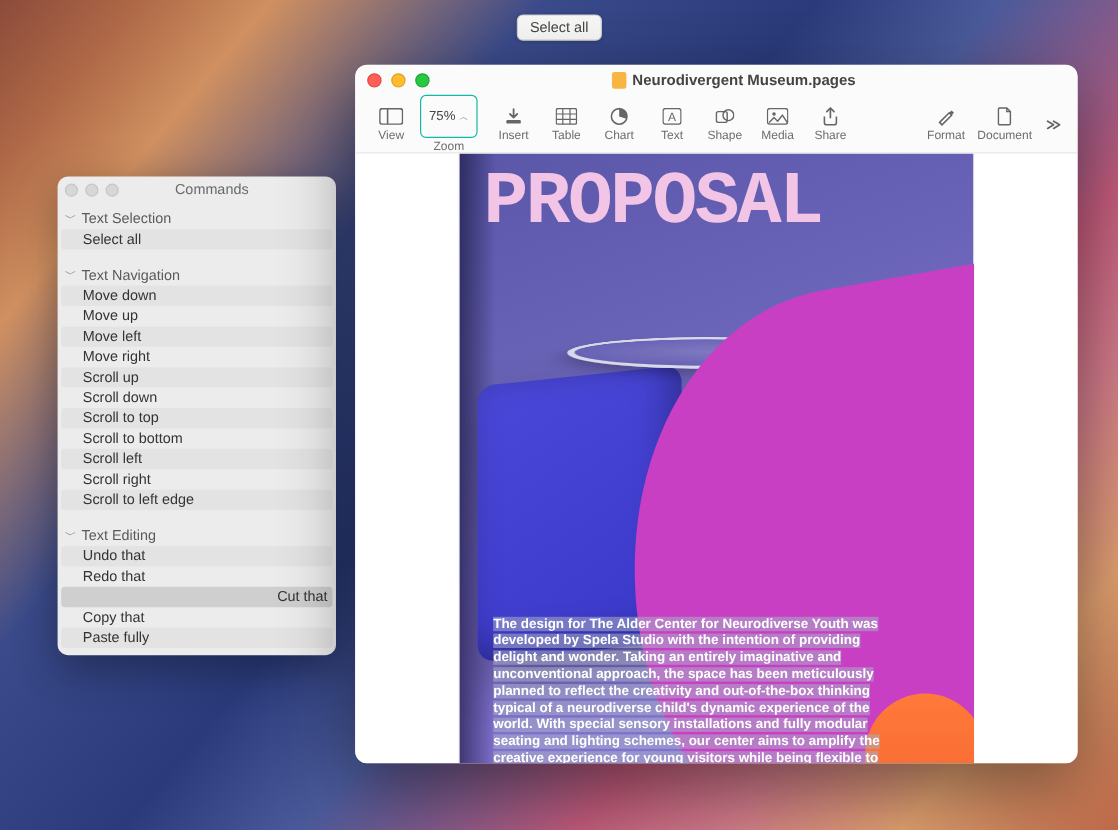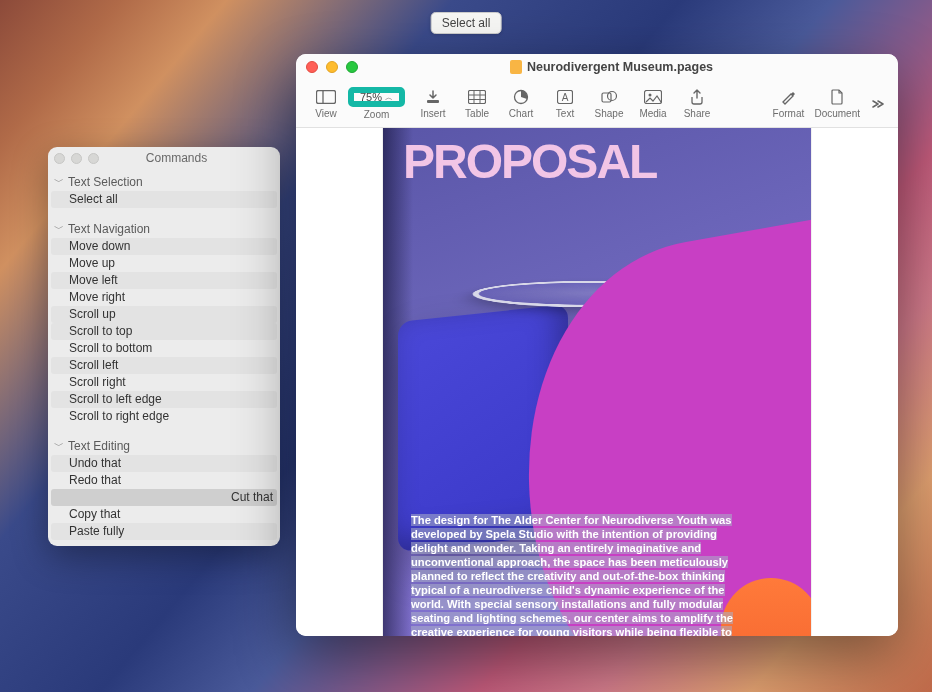--- a/index.html
+++ b/index.html
@@ -74,21 +74,21 @@
     display:flex; align-items:center; padding:0 8px; gap:0;
   }
   .tbtn {
     display:flex; flex-direction:column; align-items:center; justify-content:center;
     min-width:44px; height:44px; color:#555; font-size:10px; gap:2px;
     border-radius:5px; padding:0 4px;
   }
   .tbtn .ic { height:18px; display:flex; align-items:center; justify-content:center; color:#555;}
   .tbtn .lbl { color:#6d6d6d; font-size:10px;}
   .toolbar .spacer{flex:1;}
-  .zoom { display:flex; align-items:center; gap:3px; border:6px solid #14b8a6; border-radius:5px; padding:2px 6px; font-size:11px; color:#444; height:20px;}
+  .zoom { display:flex; align-items:center; gap:3px; border:1px solid #14b8a6; border-radius:5px; padding:2px 6px; font-size:11px; color:#444; height:36px;}
   .zoom-wrap{display:flex;flex-direction:column;align-items:center;gap:2px;min-width:52px;}
   .chevmore{display:flex;align-items:center;justify-content:center;width:26px;color:#666;}
 
   .canvas-area {
     position:absolute; top:74px; left:0; right:0; bottom:0;
     background:#ffffff; display:flex; justify-content:center; overflow:hidden;
   }
   .page {
     width:428px; height:560px; margin-top:0px;
     background: linear-gradient(160deg,#5a56a8 0%, #6a64b8 30%, #7a6cc8 55%, #8a78d8 100%);
@@ -117,22 +117,22 @@
     background:#c83fc4; border-radius:50% 0 0 60% / 50% 0 0 50%;
     transform: rotate(-10deg);
   }
   .page .orange{
     position:absolute; right:-10px; bottom:-50px; width:100px; height:160px;
     background: linear-gradient(180deg,#ff7a3a,#f05a2a);
     border-radius:50px;
   }
   .page h1.big{
     position:absolute; left:20px; top:10px;
-    font-size:48px; font-weight:700; letter-spacing:-2px;
-    color:#f2c5e6; line-height:1; font-family: Liberation Sans, sans-serif;
+    font-size:62px; font-weight:700; letter-spacing:-2px;
+    color:#f2c5e6; line-height:1; font-family: Liberation Mono, monospace;
   }
   .page .body-text{
     position:absolute; left:28px; top:385px; width:330px;
     font-size:11.2px; line-height:14px; font-weight:700;
     color:#fff;
   }
   .page .body-text span.sel{
     background: rgba(170,175,200,.55);
   }
 
@@ -161,26 +161,26 @@
 
   <div class="group-head" style="margin-top:8px;">
     <span class="chev">﹀</span>
     <span>Text Navigation</span>
   </div>
   <div class="item stripe">Move down</div>
   <div class="item">Move up</div>
   <div class="item stripe">Move left</div>
   <div class="item">Move right</div>
   <div class="item stripe">Scroll up</div>
+  <div class="item">Scroll down</div>
   <div class="item stripe">Scroll to top</div>
   <div class="item">Scroll to bottom</div>
   <div class="item stripe">Scroll left</div>
   <div class="item">Scroll right</div>
   <div class="item stripe">Scroll to left edge</div>
-  <div class="item">Scroll to right edge</div>
 
   <div class="group-head" style="margin-top:8px;">
     <span class="chev">﹀</span>
     <span>Text Editing</span>
   </div>
   <div class="item stripe">Undo that</div>
   <div class="item">Redo that</div>
   <div class="item selected">Cut that</div>
   <div class="item">Copy that</div>
   <div class="item stripe">Paste fully</div>

